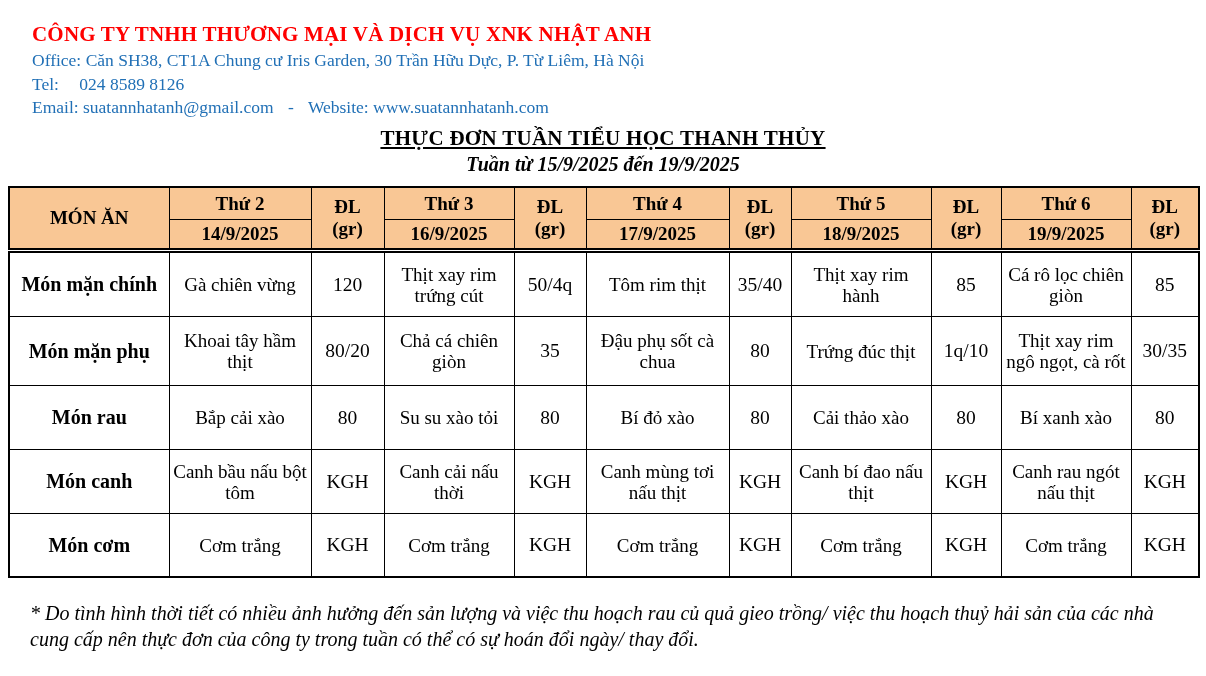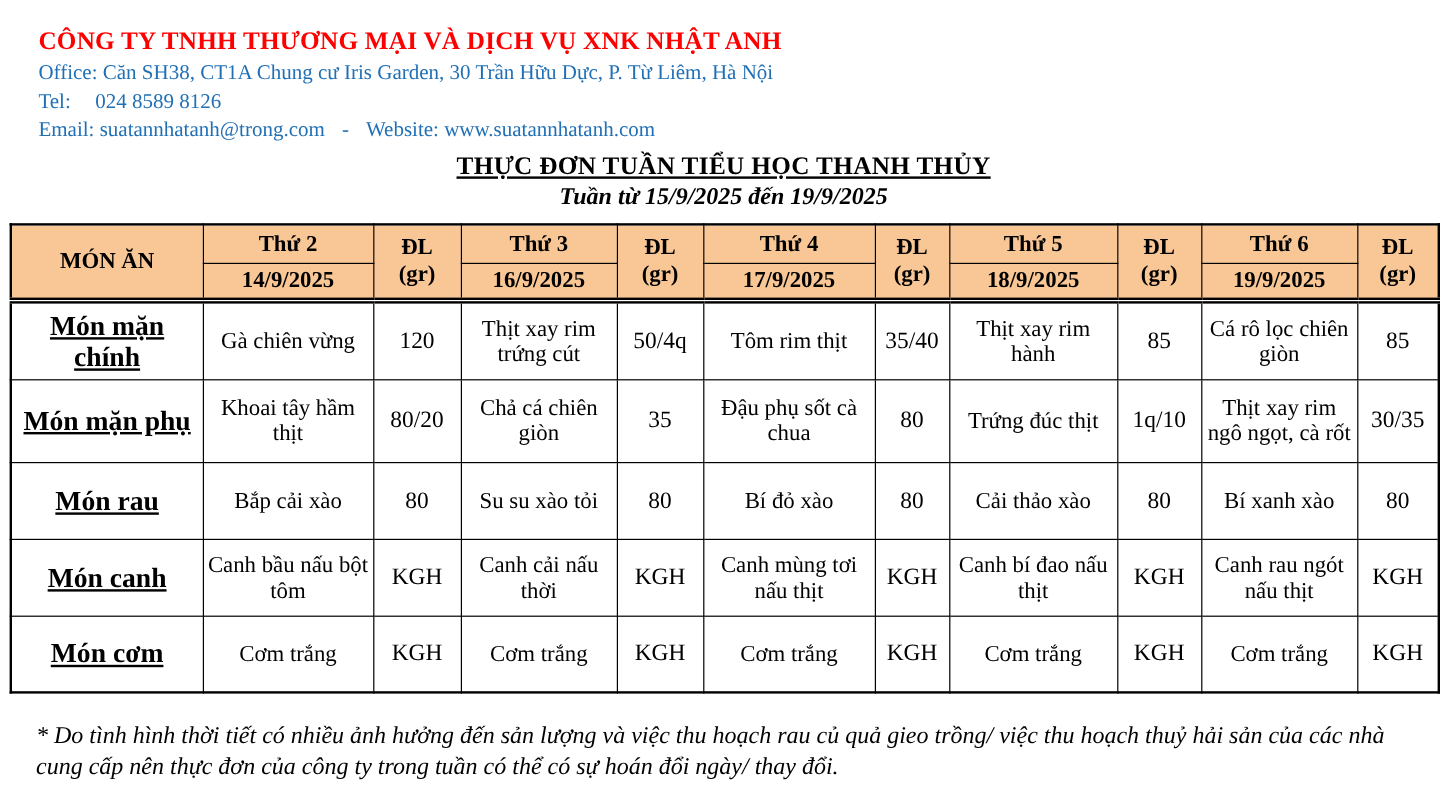--- a/index.html
+++ b/index.html
@@ -39,21 +39,21 @@
   .menu thead tr:nth-child(1){height:33px;}
   .menu thead tr:nth-child(2){height:31px;}
   .menu tbody tr:nth-child(1){height:66px;}
   .menu tbody tr:nth-child(2){height:69px;}
   .menu tbody tr:nth-child(3){height:64px;}
   .menu tbody tr:nth-child(4){height:64px;}
   .menu tbody tr:nth-child(5){height:63px;}
   .menu tbody tr:first-child td{border-top:5px double #000;}
   .corner-cell{font-size:20px;}
   .dl-cell div{line-height:1.15;}
-  .cat-cell{font-weight:bold;font-size:23px;text-decoration:underline;}
+  .cat-cell{font-weight:bold;font-size:20px;}
   .dish-cell{font-size:19px;line-height:1.12;}
   .qty-cell{font-size:19.5px;}
   .footnote{
     font-style:italic;font-size:20px;line-height:1.32;
     margin:22px 26px 0 30px;
   }
 </style>
 </head>
 <body>
 
@@ -65,21 +65,21 @@
       <div class="cline">
         <span class="lbl-bold">Office:</span>
         <span>Căn SH38, CT1A Chung cư Iris Garden, 30 Trần Hữu Dực, P. Từ Liêm, Hà Nội</span>
       </div>
       <div class="cline">
         <span>Tel:</span>
         <span class="tel-val">024 8589 8126</span>
       </div>
       <div class="cline">
         <span>Email:</span>
-        <span>suatannhatanh@trong.com</span>
+        <span>suatannhatanh@gmail.com</span>
         <span class="dash-sep">-</span>
         <span>Website:</span>
         <span>www.suatannhatanh.com</span>
       </div>
     </div>
   </div>
 
   <div class="titles">
     <div class="doc-title">THỰC ĐƠN TUẦN TIỂU HỌC THANH THỦY</div>
     <div class="doc-subtitle">Tuần từ 15/9/2025 đến 19/9/2025</div>

